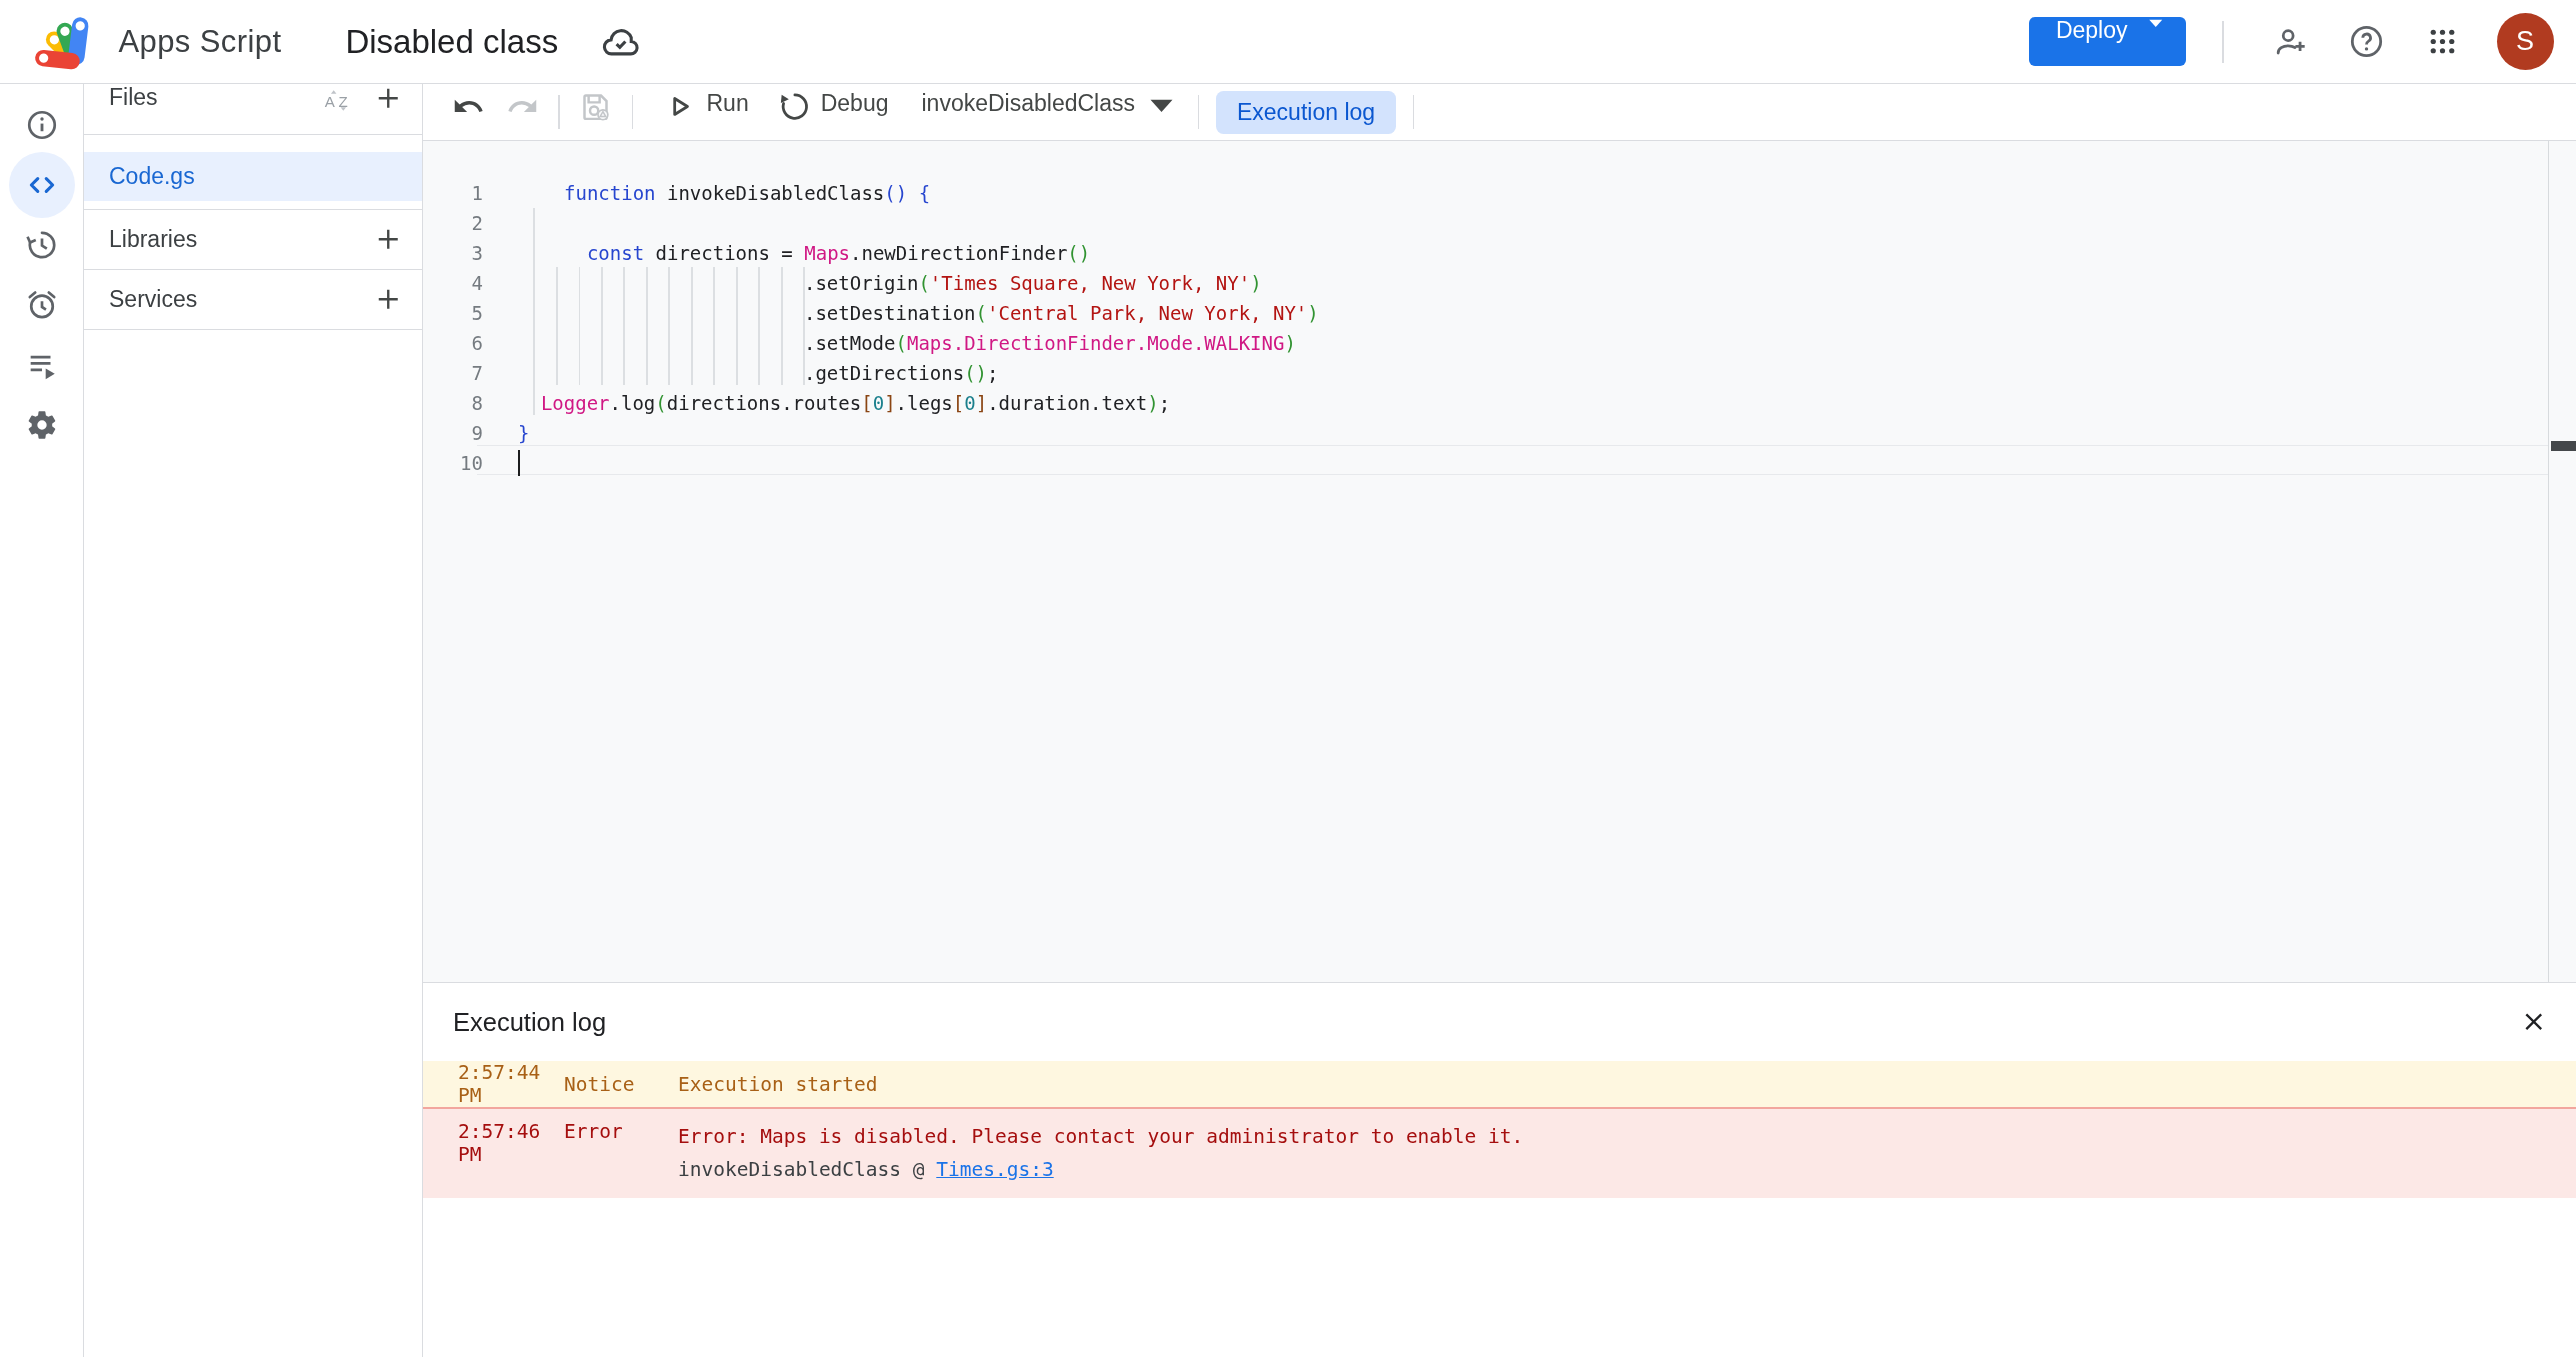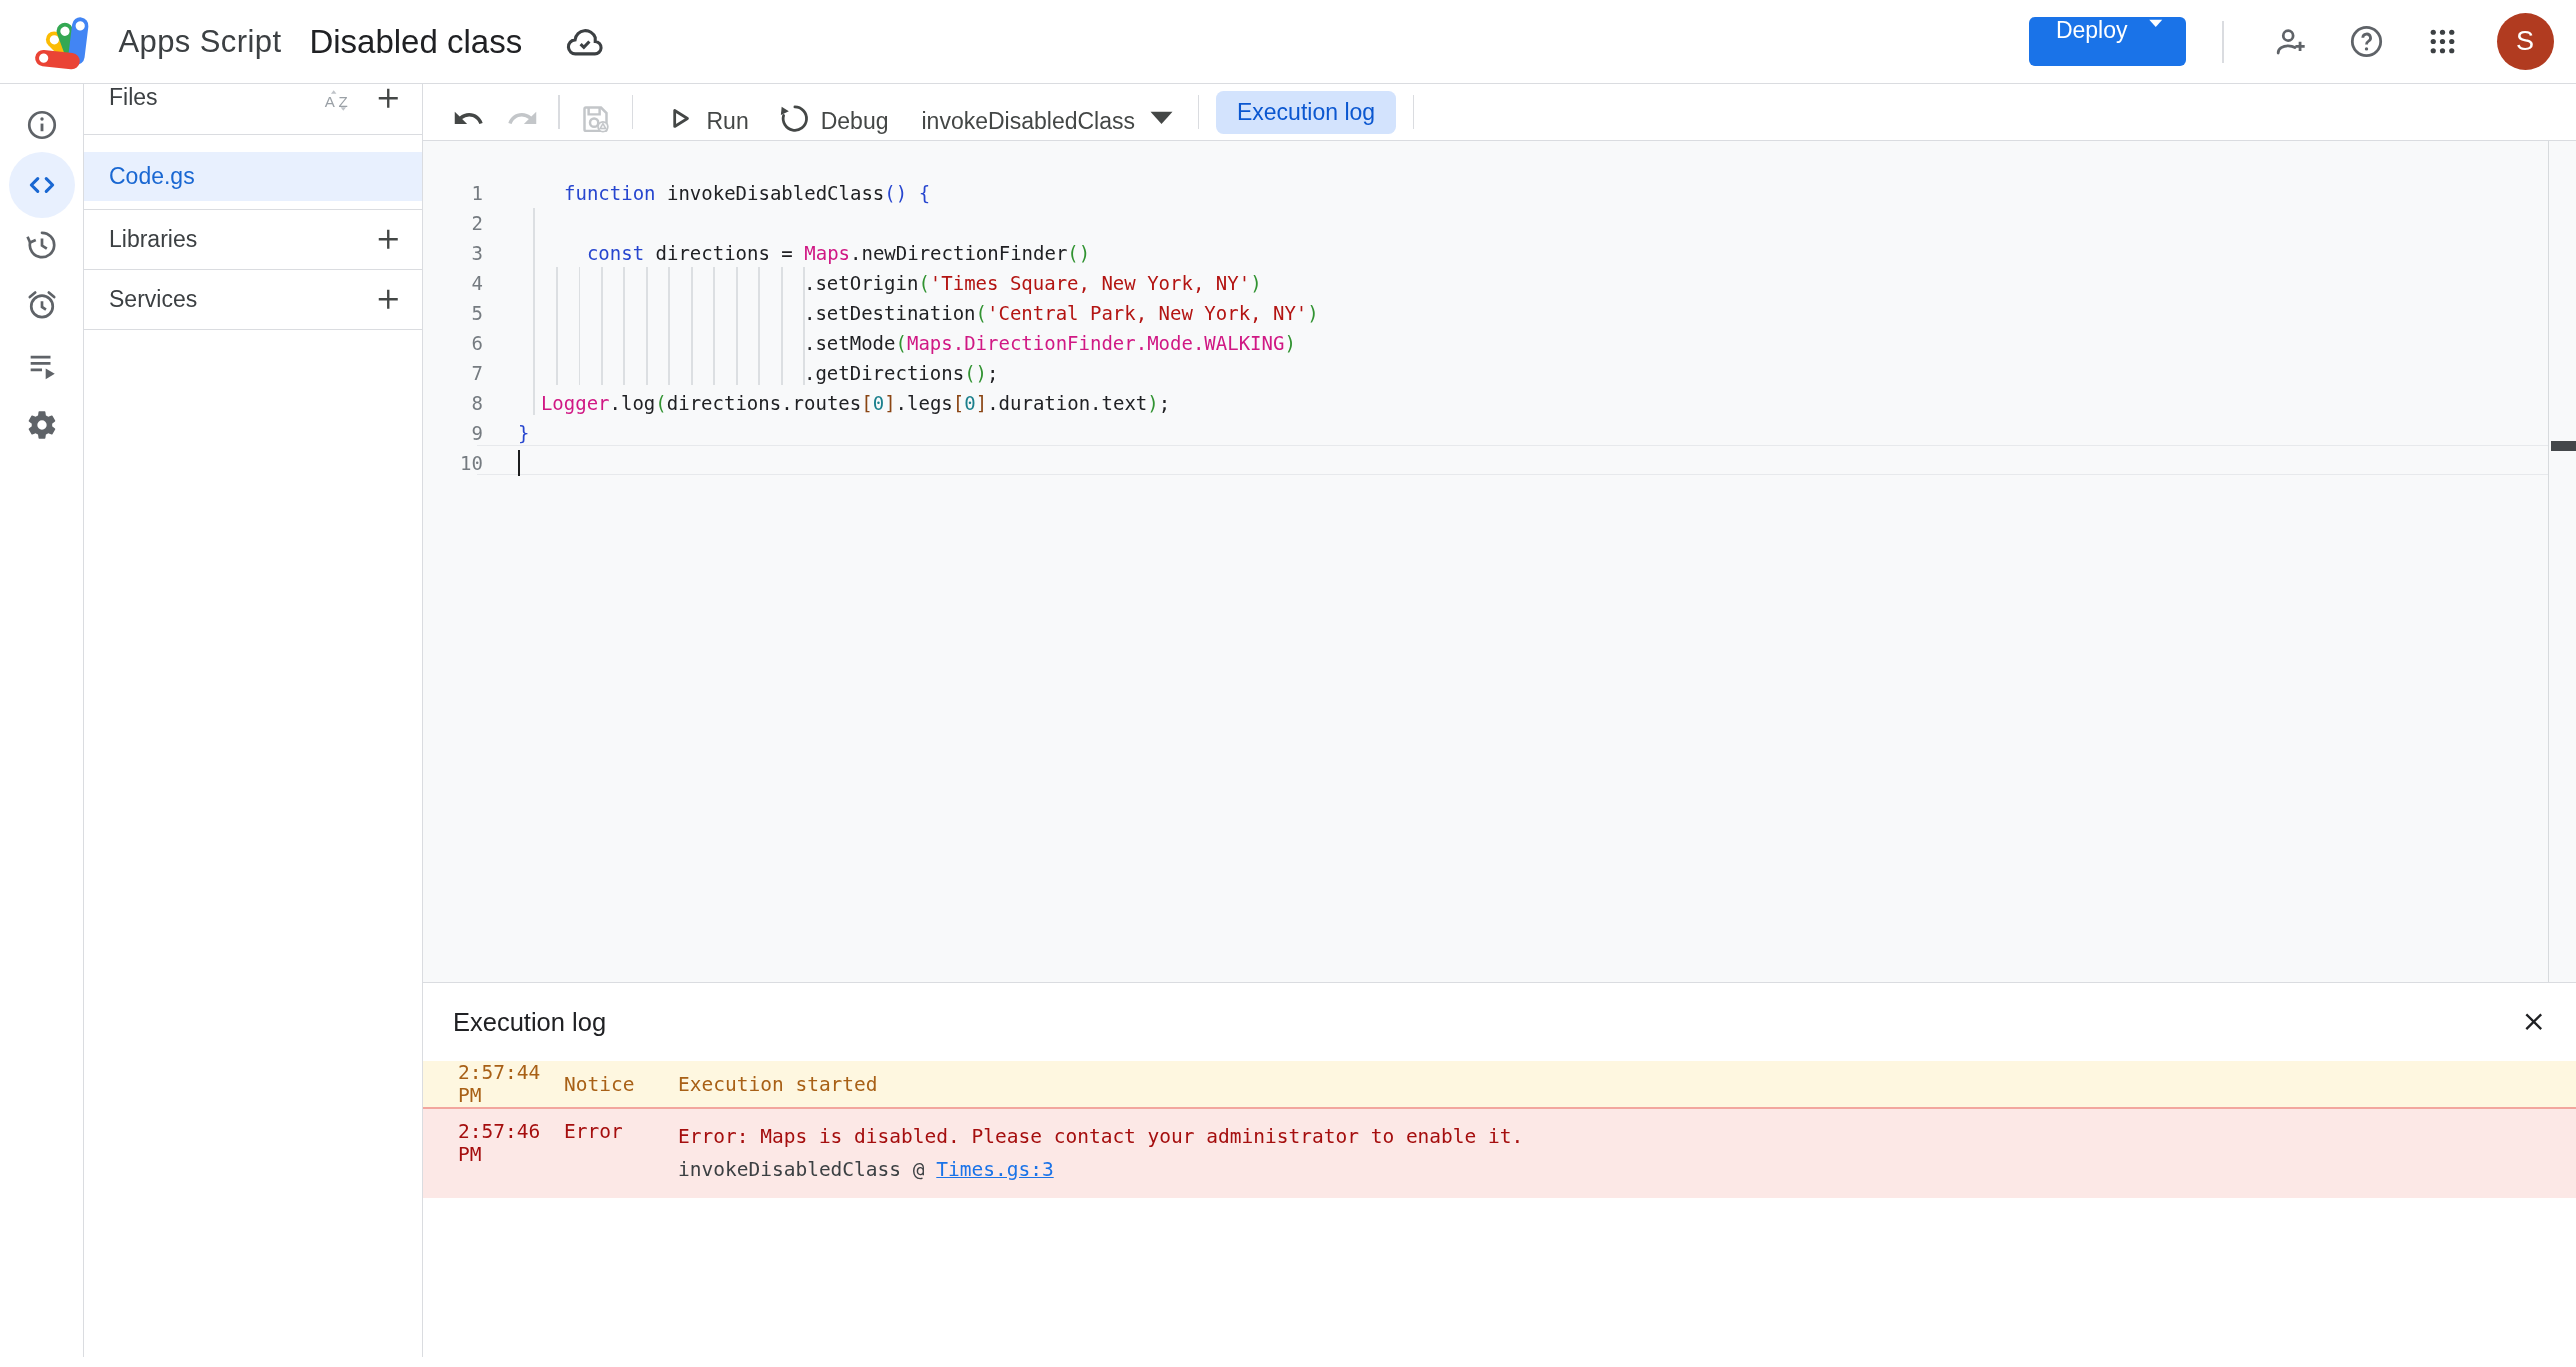--- a/index.html
+++ b/index.html
@@ -5,21 +5,21 @@
   * { box-sizing: border-box; margin: 0; padding: 0; }
   html,body { width:2576px; height:1367px; overflow:hidden; background:#fff;
     font-family:"Liberation Sans", sans-serif; color:#202124; }
 
   
   .header { height:84px; display:flex; align-items:center; justify-content:space-between;
     border-bottom:0.7px solid #dadce0; background:#fff; }
   .h-left { display:flex; align-items:center; }
   .logo { width:72px; height:64px; margin-left:25.5px; }
   .app-name { font-size:31px; color:#3c4043; margin-left:21px; letter-spacing:0.4px; }
-  .proj-title { font-size:33px; color:#202124; margin-left:28px; }
+  .proj-title { font-size:33px; color:#202124; margin-left:64px; }
   .cloud { width:39px; height:33px; margin-left:43px; }
   .h-right { display:flex; align-items:center; padding-right:22.5px; }
   .deploy-btn { height:49px; padding:0 21px 0 27px; background:var(--deploy_bg); border:none; border-radius:6px;
     color:#fff; font-size:23px; font-family:inherit; display:flex; align-items:flex-start; gap:18px; cursor:pointer; }
   .hdiv { width:1.5px; height:42px; background:#dadce0; margin:0 28.5px 0 36px; }
   .hicon { width:40px; height:40px; border:none; background:transparent; margin:0 18px; cursor:pointer;
     display:flex; align-items:center; justify-content:center; }
   .hicon svg { width:37px; height:37px; }
   .avatar { width:57px; height:57px; border-radius:50%; background:var(--avatar_bg); color:#fff;
     font-size:27px; display:flex; align-items:center; justify-content:center; margin-left:16.5px; cursor:pointer; }
@@ -39,21 +39,21 @@
   .files-list { padding:17px 0 8.2px 0; border-bottom:0.7px solid #dadce0; }
   .file-row { height:49px; display:flex; align-items:center; padding-left:25px; font-size:23px; cursor:pointer; }
   .file-row.selected { background:var(--selected_file_bg); color:var(--selected_file_text); }
   .sect-row { height:60px; display:flex; align-items:center; padding:0 19.5px 0 25px; border-bottom:0.7px solid #dadce0; cursor:pointer;justify-content:space-between; }
   .sect-label { font-size:23px; color:#3c4043; flex:1; }
 
   .main { flex:1; display:flex; flex-direction:column; min-width:0; }
 
   
   .toolbar { height:57px; background:#fff; border-bottom:0.7px solid #dadce0; display:flex; align-items:center; padding-left:18px; }
-  .tb-btn { border:none; background:transparent; display:flex; align-items:flex-end; gap:10.5px; cursor:pointer;
+  .tb-btn { border:none; background:transparent; display:flex; align-items:flex-start; gap:10.5px; cursor:pointer;
     font-size:23px; color:#444746; font-family:inherit; padding:0 10.5px; height:45px; }
   .tb-btn svg { width:33px; height:33px; }
   .tb-btn.disabled { cursor:default; }
   .vdiv { width:1.5px; height:34px; background:#dadce0; margin:0 9px; }
   .fn-select { margin-left:12px; }
   .chip { background:var(--chip_bg); color:var(--chip_text); border:none; border-radius:7.5px; height:43px;
     padding:0 21px; font-size:23px; font-family:inherit; cursor:pointer; margin:0 7.5px; }
 
   
   .editor { flex:1; background:var(--editor_bg); position:relative; overflow:hidden; }

